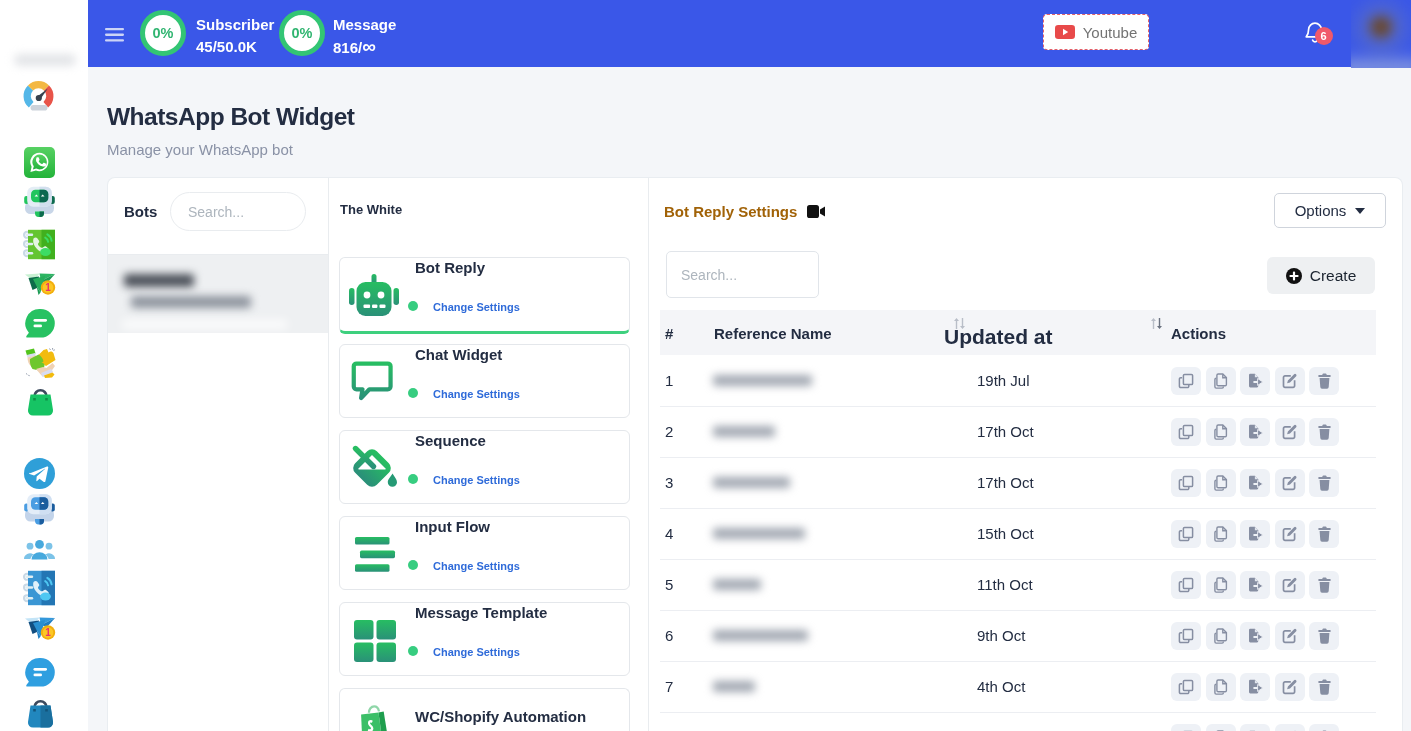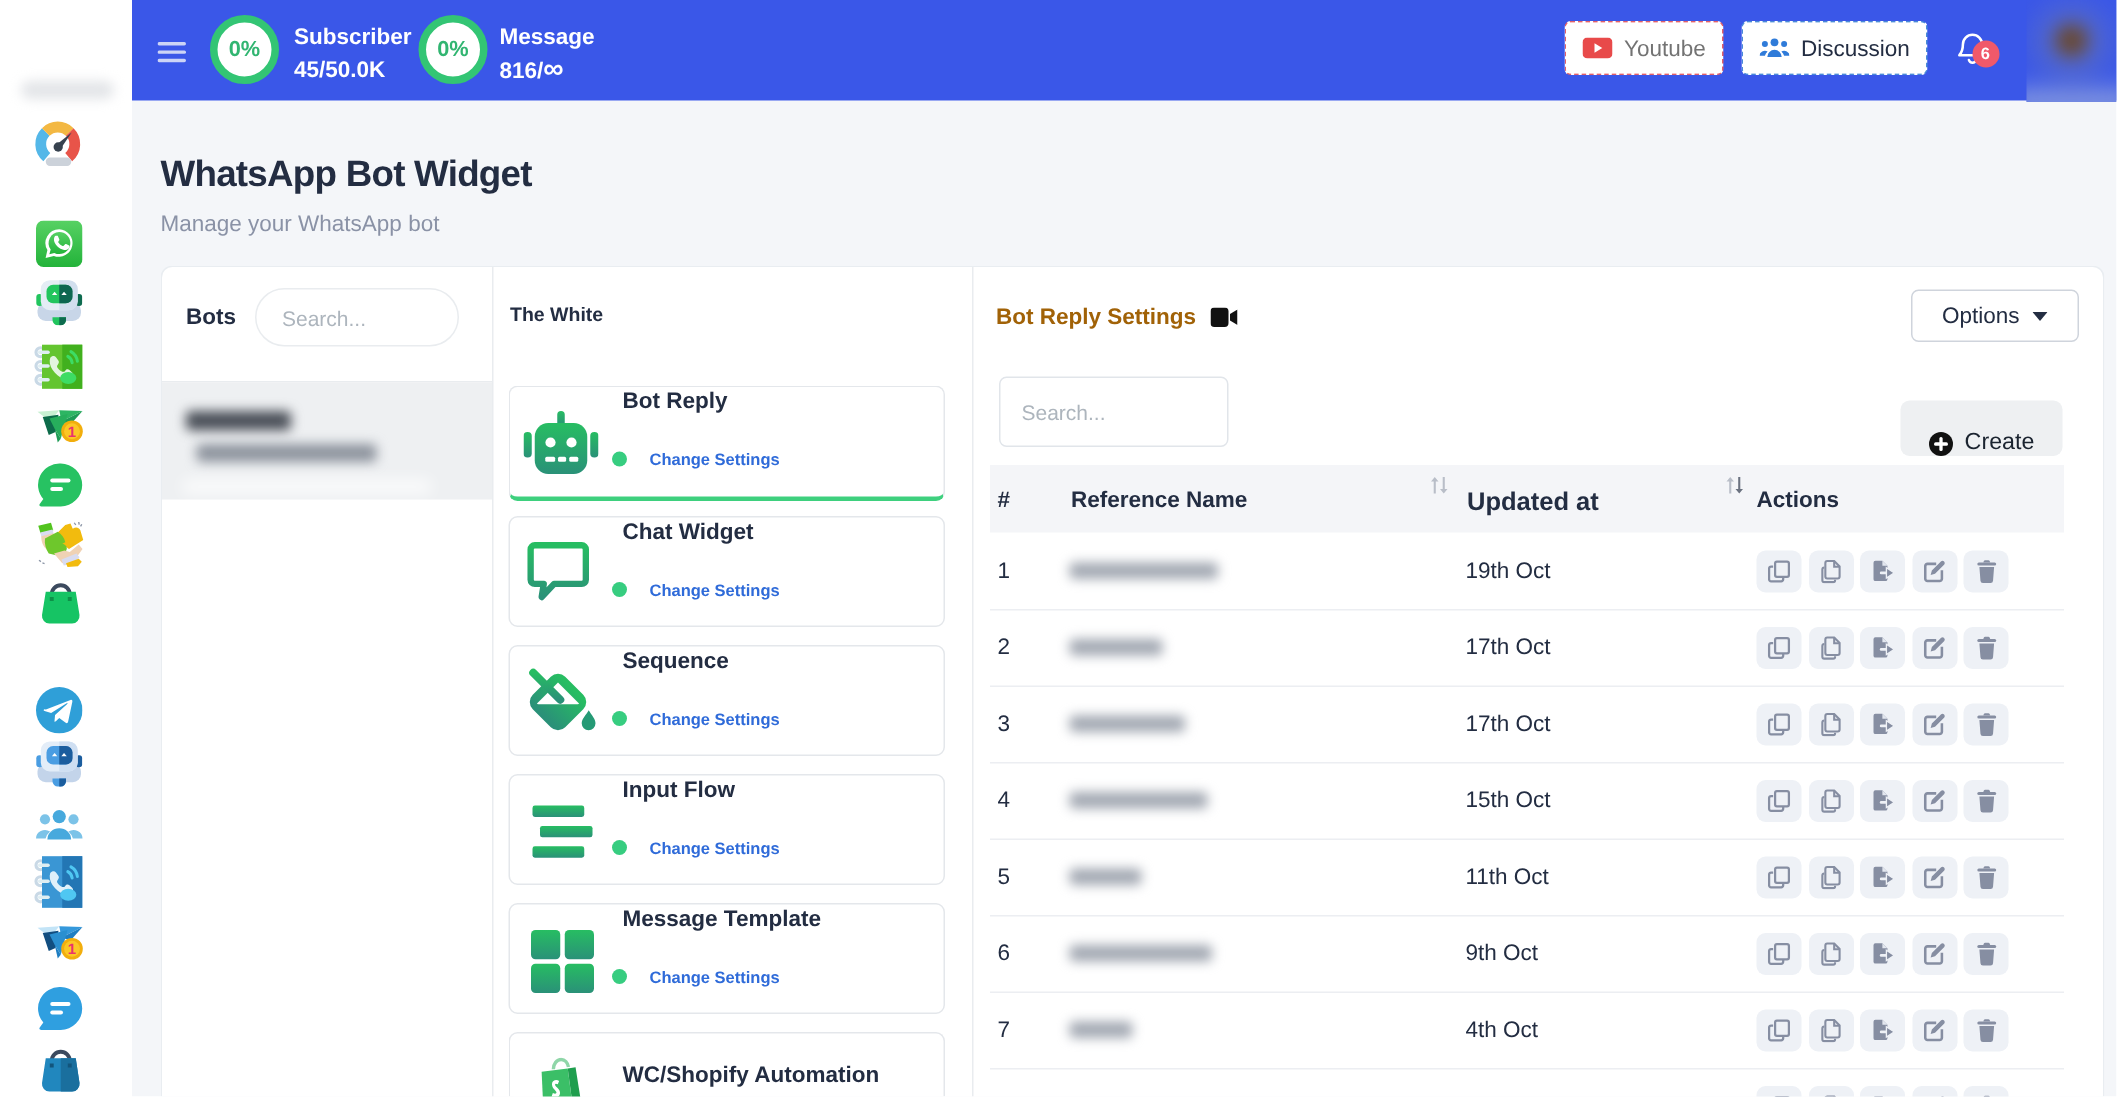--- a/index.html
+++ b/index.html
@@ -45,31 +45,20 @@
     <div class="navlbl" style="left:245px;top:14px;">Message<br>816/<span style="font-size:19px;letter-spacing:-1px;">∞</span></div>
 
     <div class="abs" style="left:955px;top:14px;width:106px;height:36px;background:#fff;border:1.5px dashed #e2606a;border-radius:4px;display:flex;align-items:center;justify-content:center;gap:8px;">
       <svg width="20" height="14" viewBox="0 0 20 14">
           <rect width="20" height="14" rx="3.2" fill="#e84a4a"></rect>
           <path d="M8 3.8 L13.2 7 L8 10.2 Z" fill="#fff"></path>
         </svg>
       <span style="font-size:15px;color:#737373;">Youtube</span>
     </div>
 
-    <div class="abs" style="left:1073px;top:14px;width:124px;height:36px;background:#fff;border:1.5px dashed #4a8bd8;border-radius:4px;display:flex;align-items:center;justify-content:center;gap:8px;">
-      <svg width="20" height="14" viewBox="0 0 20 14" fill="#2f7bd9">
-          <circle cx="10" cy="3.2" r="2.6"></circle>
-          <path d="M5.2 13 a4.8 4.8 0 0 1 9.6 0 Z"></path>
-          <circle cx="3.6" cy="4.4" r="2"></circle>
-          <path d="M0 12.2 a3.6 3.3 0 0 1 5.4 -2.9 a6 6 0 0 0 -1.8 2.9 Z"></path>
-          <circle cx="16.4" cy="4.4" r="2"></circle>
-          <path d="M20 12.2 a3.6 3.3 0 0 0 -5.4 -2.9 a6 6 0 0 1 1.8 2.9 Z"></path>
-        </svg>
-      <span style="font-size:15px;color:#232d42;">Discussion</span>
-    </div>
 
     <svg class="abs" style="left:1217px;top:21px;" width="20" height="24" viewBox="0 0 20 24">
       <path d="M10 2.2 a6.4 6.4 0 0 1 6.4 6.4 c0 4.4 1.4 6 2.4 7.2 H1.2 c1-1.2 2.4-2.8 2.4-7.2 A6.4 6.4 0 0 1 10 2.2 Z" fill="none" stroke="#fff" stroke-width="1.7" stroke-linejoin="round"></path>
       <path d="M7.6 19 a2.5 2.5 0 0 0 4.8 0" fill="none" stroke="#fff" stroke-width="1.7" stroke-linecap="round"></path>
     </svg>
     <div class="abs" style="left:1226.5px;top:26.5px;width:18px;height:18px;border-radius:50%;background:#f0596a;color:#fff;font-size:11px;font-weight:bold;display:flex;align-items:center;justify-content:center;">6</div>
 
     <div class="abs" style="left:1263px;top:0;width:60px;height:68px;background:#3a57e8;overflow:hidden;">
       <div class="abs" style="left:-8px;top:-10px;width:76px;height:84px;background:
         radial-gradient(circle 15px at 38px 37px, #6b4223 0%, #684a32 55%, rgba(100,95,120,0.6) 78%, rgba(90,100,160,0) 100%),
@@ -367,46 +356,46 @@
     </svg>
     <div class="abs" style="left:1166px;top:15px;width:112px;height:35px;border:1px solid #cfd4dc;border-radius:5px;display:flex;align-items:center;justify-content:center;gap:9px;">
       <span style="font-size:15px;color:#232d42;">Options</span>
       <svg width="10" height="6" viewBox="0 0 10 6">
           <path d="M0 0 h10 L5 6 Z" fill="#232d42"></path>
         </svg>
     </div>
     <div class="abs" style="left:558px;top:73px;width:153px;height:47px;border:1px solid #e1e5ea;border-radius:5px;display:flex;align-items:center;">
       <span style="margin-left:14px;font-size:14px;color:#adb5bd;">Search...</span>
     </div>
-    <div class="abs" style="left:1159px;top:79px;width:108px;height:37px;background:#eef0f2;border-radius:6px;display:flex;align-items:flex-end;justify-content:center;gap:8px;margin-top:10px;">
+    <div class="abs" style="left:1159px;top:79px;width:108px;height:37px;background:#eef0f2;border-radius:6px;display:flex;align-items:center;justify-content:center;gap:8px;">
       <svg width="16" height="16" viewBox="0 0 16 16">
           <circle cx="8" cy="8" r="8" fill="#111"></circle>
           <rect x="6.9" y="3.4" width="2.2" height="9.2" rx="1" fill="#fff"></rect>
           <rect x="3.4" y="6.9" width="9.2" height="2.2" rx="1" fill="#fff"></rect>
         </svg>
       <span style="font-size:15.5px;color:#1b2430;">Create</span>
     </div>
 
     <div class="abs" style="left:552px;top:132px;width:716px;height:45px;background:#f4f5f8;"></div>
     <div class="abs" style="left:557px;top:147px;font-size:15px;font-weight:bold;color:#232d42;">#</div>
     <div class="abs" style="left:606px;top:147px;font-size:15px;font-weight:bold;color:#232d42;">Reference Name</div>
-    <div class="abs" style="left:870px;top:147px;font-size:17px;font-weight:bold;color:#232d42;text-align:center;">Updated at</div>
+    <div class="abs" style="left:836px;top:147px;font-size:21px;font-weight:bold;color:#232d42;text-align:center;">Updated at</div>
     <div class="abs" style="left:1063px;top:147px;font-size:15px;font-weight:bold;color:#232d42;">Actions</div>
     <svg class="abs" style="left:845px;top:139px;" width="13" height="13" viewBox="0 0 13 13" fill="#b9bec8">
         <path d="M3.5 1 L6 4 H4.2 V12 H2.8 V4 H1 Z"></path>
         <path d="M9.5 12 L7 9 H8.8 V1 H10.2 V9 H12 Z"></path>
       </svg>
     <svg class="abs" style="left:1042px;top:139px;" width="13" height="13" viewBox="0 0 13 13" fill="#b9bec8">
         <path d="M3.5 1 L6 4 H4.2 V12 H2.8 V4 H1 Z"></path>
         <path d="M9.5 12 L7 9 H8.8 V1 H10.2 V9 H12 Z" fill="#6b7280"></path>
       </svg>
     <div class="rowline" style="left:552px;top:228px;"></div>
     <div class="rnum" style="left:557px;top:193.5px;">1</div>
     <div class="nameblur blur" style="left:605px;top:196.5px;width:99px;"></div>
-    <div class="rdate" style="left:869px;top:193.5px;">19th Oct</div>
+    <div class="rdate" style="left:869px;top:193.5px;">19th Jul</div>
     <div class="abtn" style="left:1063px;top:188.5px;">
         <svg width="16" height="16" viewBox="0 0 16 16" fill="none" stroke="#868ea2" stroke-width="1.5">
           <rect x="5.4" y="1.4" width="9.2" height="10.2" rx="1.2"></rect>
           <path d="M10.8 11.8 v1.4 a1.3 1.3 0 0 1 -1.3 1.3 H2.7 a1.3 1.3 0 0 1 -1.3 -1.3 V6 a1.3 1.3 0 0 1 1.3 -1.3 h1.4"></path>
         </svg>
       </div>
     <div class="abtn" style="left:1097.5px;top:188.5px;">
         <svg width="15" height="16" viewBox="0 0 15 16" fill="none" stroke="#868ea2" stroke-width="1.4">
           <path d="M5.2 1 h4.6 L13.4 4.6 V11.4 a1.3 1.3 0 0 1 -1.3 1.3 H5.2 a1.3 1.3 0 0 1 -1.3 -1.3 V2.3 A1.3 1.3 0 0 1 5.2 1 Z"></path>
           <path d="M9.8 1.2 V4.8 H13.3"></path>

